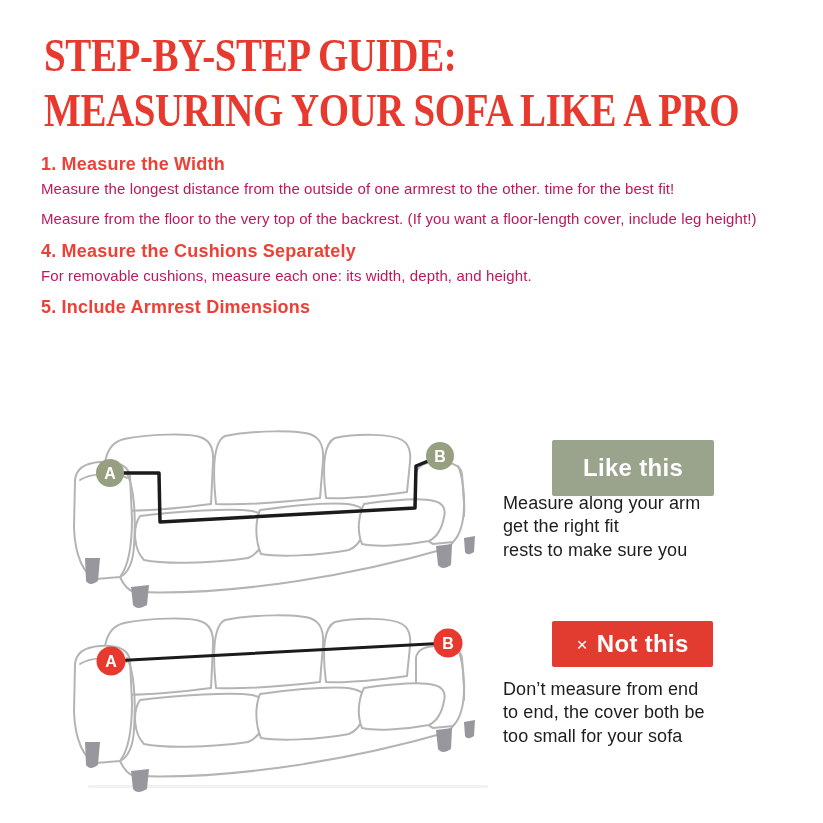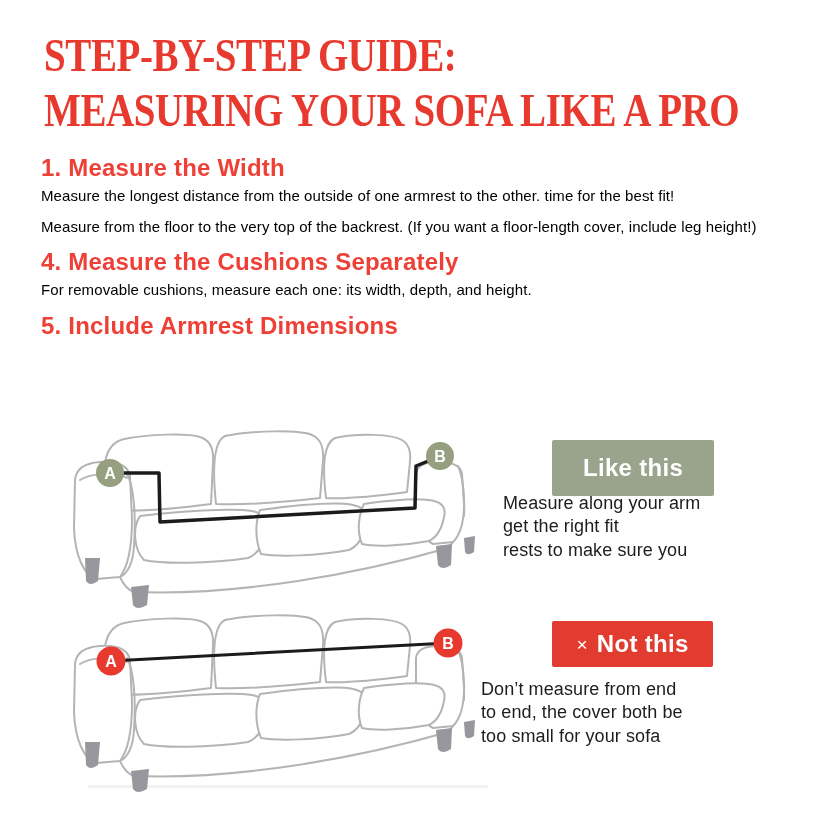--- a/index.html
+++ b/index.html
@@ -13,25 +13,25 @@
     position:absolute; left:44px; top:28px;
     font-family:"Liberation Serif", serif; font-weight:700;
     font-size:47px; line-height:1.16; color:#e8392e;
     transform:scaleX(0.83); transform-origin:left top;
     letter-spacing:-0.5px; white-space:nowrap;
   }
 
   
   .steps { position:absolute; left:41px; top:154px; width:762px; }
   .step-heading {
-    color:#ee4036; font-size:24px; font-weight:700; line-height:1.2;
+    color:#ee4036; font-size:18px; font-weight:700; line-height:1.2;
     margin:0 0 4px 0; letter-spacing:0.2px;
   }
   .step-body {
-    color:#000000; font-size:15px; font-weight:400; line-height:1.25;
+    color:#be185d; font-size:15px; font-weight:400; line-height:1.25;
     margin:0 0 12px 0; letter-spacing:0.1px;
   }
 
   
   .sofa-svg { position:absolute; width:500px; height:190px; }
   #sofa-good { left:28px; top:424px; }
   #sofa-bad  { left:28px; top:608px; }
   .sofa-line { fill:none; stroke:#1b1b1b; stroke-linejoin:round; stroke-linecap:round; }
   .marker-label {
     fill:#ffffff; font-family:"Liberation Sans", sans-serif;
@@ -46,21 +46,21 @@
   }
   #like-badge { left:552px; top:440px; width:162px; height:56px; background:#9aa38c; }
   #not-badge  { left:552px; top:621px; width:161px; height:46px; background:#e23b30; }
   .x-mark { font-weight:400; font-size:19px; margin-right:9px; position:relative; top:1px; }
 
   .side-text {
     position:absolute; width:260px; text-align:left;
     color:#1d1d1d; font-size:18px; line-height:1.3; letter-spacing:0.1px;
   }
   #like-text { left:503px; top:492px; }
-  #not-text  { left:481px; top:678px; }
+  #not-text  { left:503px; top:678px; }
 </style>
 </head>
 <body>
 
 <div class="page">
 
   <div class="title">
     <div>STEP-BY-STEP GUIDE:</div>
     <div>MEASURING YOUR SOFA LIKE A PRO</div>
   </div>

